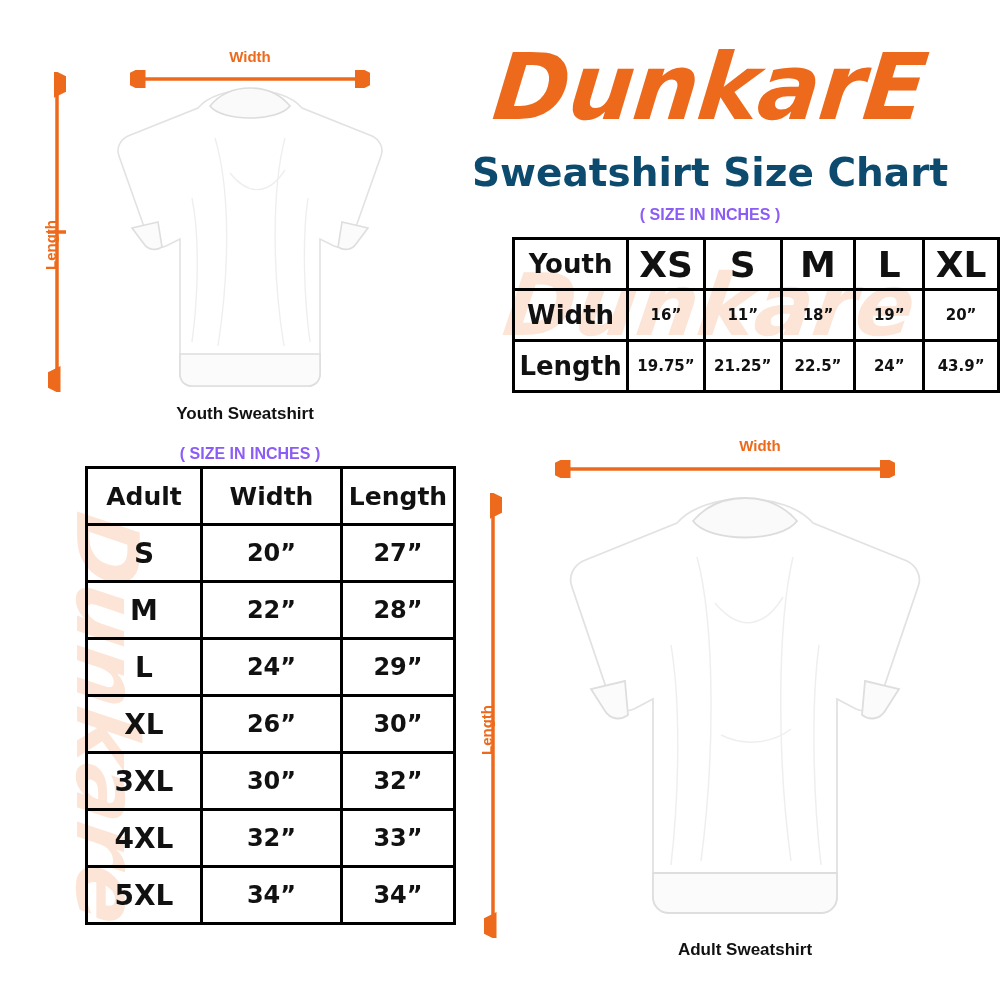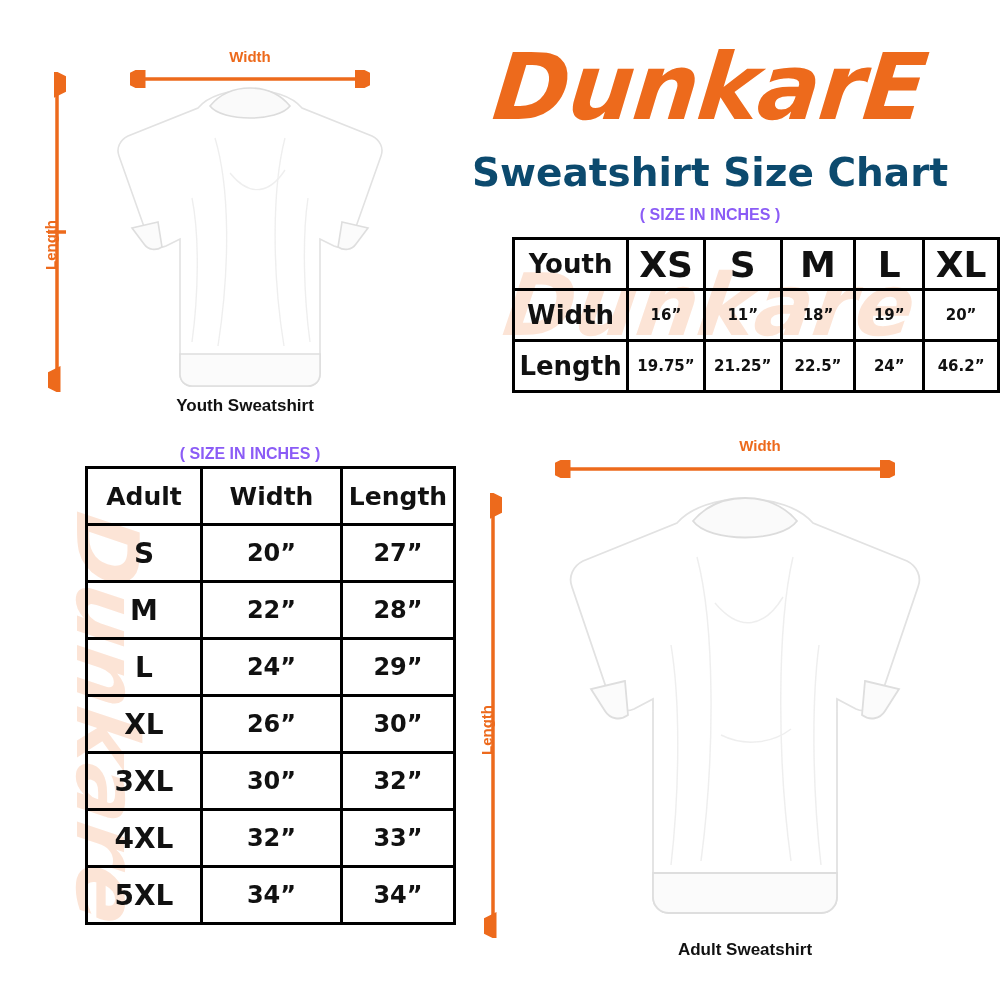--- a/index.html
+++ b/index.html
@@ -225,21 +225,21 @@
 
     <g stroke="#ededed" stroke-width="1.4" fill="none" opacity="0.9">
       <path d="M135,60 C150,110 150,190 138,268"></path>
       <path d="M205,60 C192,110 192,195 204,268"></path>
       <path d="M150,95 C170,120 190,115 205,92"></path>
       <path d="M112,120 C120,160 118,220 112,264"></path>
       <path d="M228,120 C222,160 224,220 230,264"></path>
     </g>
   </svg>
 
-  <div class="shirt-caption abs" style="left:120px; top:376px; width:210px;">Youth Sweatshirt</div>
+  <div class="shirt-caption abs" style="left:120px; top:384px; width:210px;">Youth Sweatshirt</div>
 </div>
 
 <div class="abs" id="brand-logo">
   <span class="logo-text">DunkarE</span>
 </div>
 
 <div class="abs" id="chart-title">Sweatshirt Size Chart</div>
 
 <div class="abs size-units" id="youth-units">( SIZE IN INCHES )</div>
 
@@ -262,21 +262,21 @@
     <td class="val">18”</td>
     <td class="val">19”</td>
     <td class="val">20”</td>
   </tr>
   <tr>
     <td class="rowhead">Length</td>
     <td class="val">19.75”</td>
     <td class="val">21.25”</td>
     <td class="val">22.5”</td>
     <td class="val">24”</td>
-    <td class="val">46.2”</td>
+    <td class="val">43.9”</td>
   </tr>
 </tbody>
   </table>
 
 <div class="abs size-units" id="adult-units">( SIZE IN INCHES )</div>
 
 <div class="watermark" id="wm-bottom">Dunkare</div>
 
 <table class="sizetable" id="adult-table">
   <tbody>

